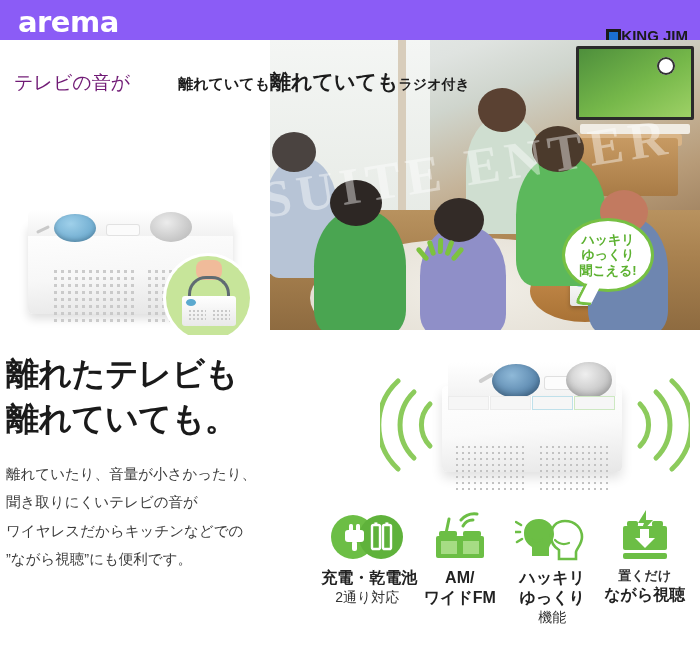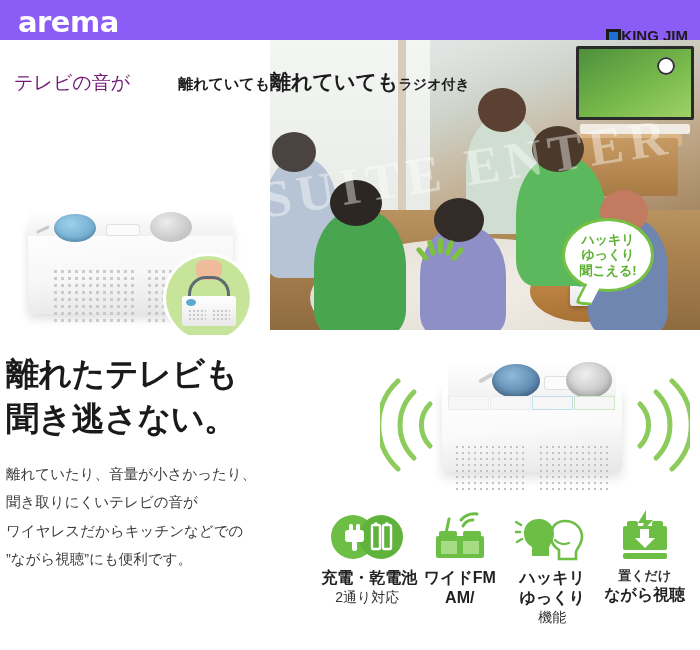--- a/index.html
+++ b/index.html
@@ -350,21 +350,21 @@
         <div>ゆっくり</div>
         <div>聞こえる!</div>
       </div>
     </div>
   </div>
 
   <div class="lower">
 
     <div class="lead">
       <div>離れたテレビも</div>
-      <div>聞き逃さない。</div>
+      <div>離れていても。</div>
     </div>
 
     <div class="body-copy">
       <div>離れていたり、音量が小さかったり、</div>
       <div>聞き取りにくいテレビの音が</div>
       <div>ワイヤレスだからキッチンなどでの</div>
       <div>”ながら視聴”にも便利です。</div>
     </div>
 
     <div class="product-stage">
@@ -442,22 +442,22 @@
               <path d="M34 8 A18 18 0 0 1 50 2"></path>
             </g>
             <rect x="9" y="24" width="48" height="22" rx="2" fill="#6CBE45"></rect>
             <rect x="12" y="19" width="18" height="6" rx="2" fill="#6CBE45"></rect>
             <rect x="36" y="19" width="18" height="6" rx="2" fill="#6CBE45"></rect>
             <rect x="14" y="29" width="16" height="13" fill="#A6DC84"></rect>
             <rect x="36" y="29" width="16" height="13" fill="#A6DC84"></rect>
           </svg>
         </div>
         <div class="f-label">
+          <div class="f-main">AM/</div>
           <div class="f-main">ワイドFM</div>
-          <div class="f-main">AM/</div>
         </div>
       </div>
 
       <div class="feature">
         <div class="ficon">
           <svg width="74" height="48" viewBox="0 0 74 48">
             <path d="M24 6 C33 6 39 13 39 21 C39 27 35 31 34 35 L34 43 L17 43 L17 34 C12 31 9 27 9 20 C9 12 15 6 24 6 Z" fill="#6CBE45"></path>
             <path d="M13 24 C17 28 22 29 27 27" stroke="#6CBE45" stroke-width="2.4" fill="none" stroke-linecap="round"></path>
             <g stroke="#6CBE45" stroke-width="2.6" stroke-linecap="round">
               <path d="M6 12 L1 9"></path>

